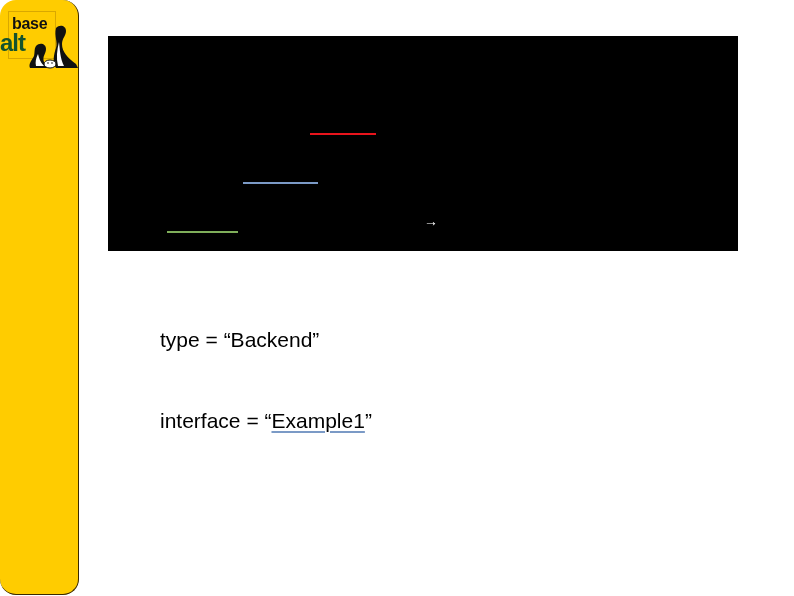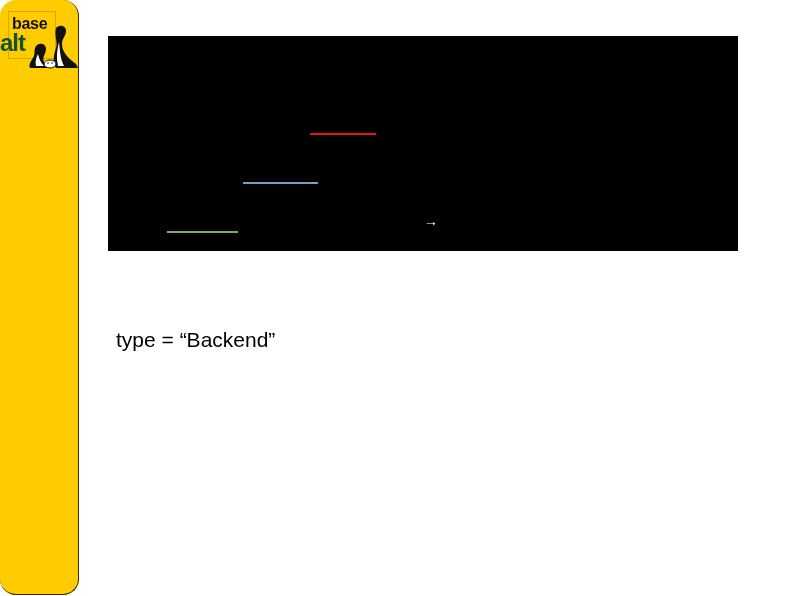--- a/index.html
+++ b/index.html
@@ -92,20 +92,21 @@
       left: 116px;
       top: 274px;
       font-size: 21px;
       line-height: 26.7px;
       color: #000;
       white-space: pre;
     }
     .code-line {
       display: block;
       height: 26.7px;
+      margin-left: 44px;
     }
     .ul {
       text-decoration: underline;
       text-decoration-thickness: 2px;
       text-underline-offset: 3px;
     }
     .ul-red { text-decoration-color: #e8141c; }
     .ul-blue { text-decoration-color: #7b9ac6; }
   </style>
 </head>
@@ -133,20 +134,21 @@
 
 <div class="dark-panel">
   <div class="hl-line" style="left:202px; top:97px; width:66px; background:#e8141c;"></div>
   <div class="hl-line" style="left:135px; top:146px; width:75px; background:#7b9ac6;"></div>
   <div class="hl-line" style="left:59px; top:195px; width:71px; background:#7fae5a;"></div>
   <span class="arrow">→</span>
 </div>
 
 <div class="code">
   <span class="code-line"><span>type = “Backend”</span></span>
+  <span class="code-line"><span>interface = “</span><span class="ul ul-blue">Example1</span><span>”</span></span>
   
   
   
   
   
   
   
 </div>
 
 </body></html>

